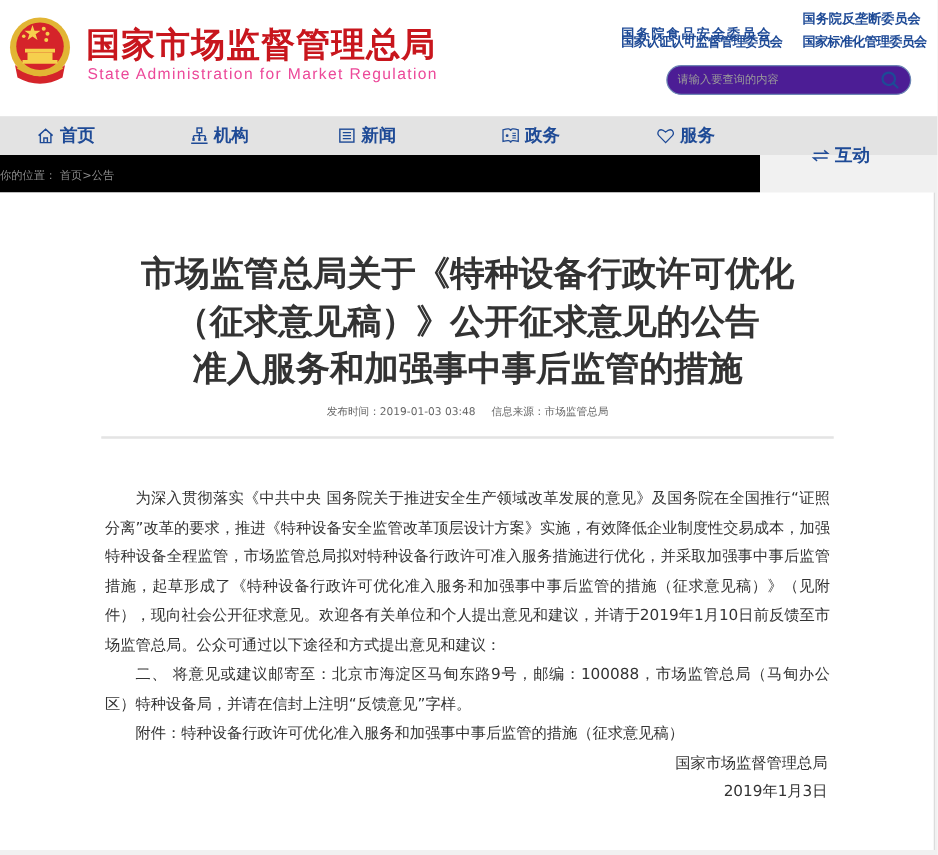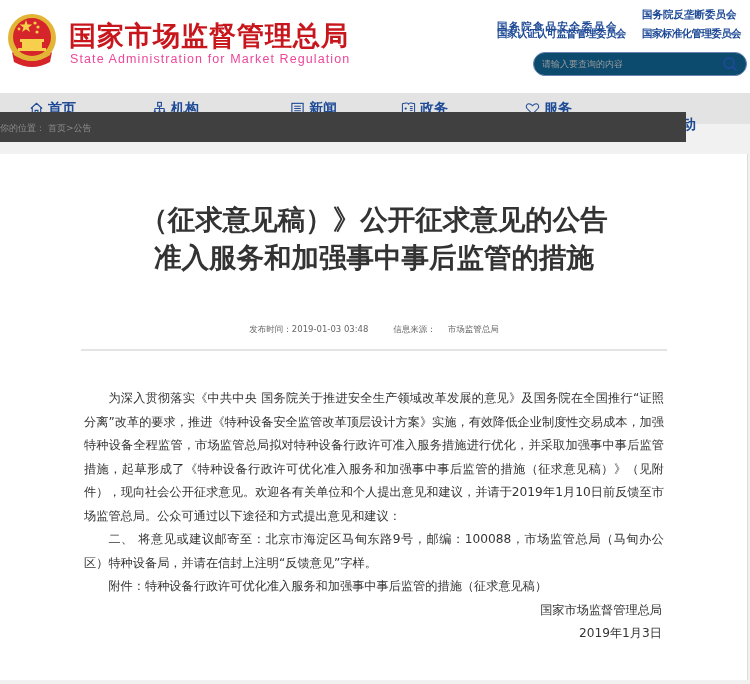--- a/index.html
+++ b/index.html
@@ -6,32 +6,32 @@
   html, body { width: 750px; height: 684px; overflow: hidden; background: #f1f1f1; }
   body { font-family: "DejaVu Sans", "Liberation Sans", sans-serif; position: relative; }
 
   
   .header { position: absolute; left: 0; top: 0; width: 750px; height: 93px; background: #ffffff; }
   .emblem { position: absolute; left: 6px; top: 12px; width: 52px; height: 56px; }
   .site-title { position: absolute; left: 69px; top: 18px; font-size: 27px; font-weight: bold; color: #c8161d; letter-spacing: 1px; white-space: nowrap; font-family: "DejaVu Sans", sans-serif; }
   .site-subtitle { position: absolute; left: 70px; top: 52px; font-size: 12.5px; color: #ec4899; letter-spacing: 1.1px; white-space: nowrap; font-family: "Liberation Sans", sans-serif; }
   .toplink { position: absolute; font-size: 10.5px; font-weight: bold; color: #1e4a96; white-space: nowrap; text-decoration: none; }
 
-  .search { position: absolute; left: 533px; top: 52px; width: 214px; height: 24px; border: 1.5px solid #6c86b4; border-radius: 12px; background: #0c4a6e; }
+  .search { position: absolute; left: 533px; top: 52px; width: 196px; height: 24px; border: 1.5px solid #6c86b4; border-radius: 12px; background: #4c1d95; }
   .search input { position: absolute; left: 8px; top: 3px; width: 175px; height: 16px; border: none; outline: none; font-size: 9px; color: #999; background: transparent; font-family: "DejaVu Sans", sans-serif; }
   .search input::placeholder { color: #9a9a9a; }
   .search-btn { position: absolute; right: 8px; top: 3px; width: 16px; height: 16px; cursor: pointer; }
 
   
   .nav { position: absolute; left: 0; top: 93px; width: 750px; height: 31px; background: #e3e3e3; }
   .nav-item { position: absolute; top: 0; height: 31px; display: flex; align-items: center; gap: 4px; color: #1e4a96; font-weight: bold; font-size: 14px; cursor: pointer; white-space: nowrap; }
   .nav-item svg { width: 15px; height: 15px; }
 
   
-  .crumb-bar { position: absolute; left: 0; top: 112px; width: 686px; height: 30px; background: #404040; }
+  .crumb-bar { position: absolute; left: 0; top: 124px; width: 608px; height: 30px; background: #000000; }
   .crumb { position: absolute; left: 0; top: 10px; font-size: 9px; color: #8a8a8a; white-space: nowrap; }
   .crumb a { color: #8a8a8a; text-decoration: none; }
 
   
   .card { position: absolute; left: 0; top: 154px; width: 748px; height: 526px; background: #ffffff; border-right: 1px solid #dcdcdc; }
   .title { position: absolute; left: 0; top: 46px; width: 748px; text-align: center; font-size: 27.5px; line-height: 38px; color: #333333; font-family: "DejaVu Sans", sans-serif; }
   .meta { position: absolute; left: 0; top: 170px; width: 748px; text-align: center; font-size: 8.5px; color: #666; white-space: nowrap; }
   .meta span { margin: 0 5px; }
   .divider { position: absolute; left: 81px; top: 195px; width: 586px; height: 2px; background: #e4e4e4; }
 
@@ -84,21 +84,21 @@
   <div class="nav-item" style="left:152px;">
     <svg viewBox="0 0 16 16">
         <rect x="6" y="1.5" width="4" height="4" stroke="#1e4a96" stroke-width="1.2" fill="none"></rect>
         <path d="M8 5.5 V8 M3 8 H13 M3 8 V10 M8 8 V10 M13 8 V10 M1 14.5 H15" stroke="#1e4a96" stroke-width="1.2" fill="none"></path>
         <rect x="2" y="10" width="2" height="2.5" fill="#1e4a96"></rect>
         <rect x="7" y="10" width="2" height="2.5" fill="#1e4a96"></rect>
         <rect x="12" y="10" width="2" height="2.5" fill="#1e4a96"></rect>
       </svg>
     <span>机构</span>
   </div>
-  <div class="nav-item" style="left:290px;text-align:center;">
+  <div class="nav-item" style="left:270px;text-align:center;">
     <svg viewBox="0 0 16 16">
         <rect x="2" y="2.5" width="12" height="11" stroke="#1e4a96" stroke-width="1.2" fill="none"></rect>
         <path d="M4.5 5.5 H11.5 M4.5 8 H11.5 M4.5 10.5 H11.5" stroke="#1e4a96" stroke-width="1.1"></path>
       </svg>
     <span>新闻</span>
   </div>
   <div class="nav-item" style="left:401px;">
     <svg viewBox="0 0 16 16">
         <path d="M1.5 3 Q8 1 8 4 Q8 1 14.5 3 V13 Q8 11 8 14 Q8 11 1.5 13 Z" stroke="#1e4a96" stroke-width="1.1" fill="none"></path>
         <circle cx="5" cy="8" r="1.2" fill="#1e4a96"></circle>
@@ -122,26 +122,27 @@
 
 <div class="crumb-bar">
   <div class="crumb">
     <span>你的位置：</span>
     <a>首页</a><span>&gt;</span><a>公告</a>
   </div>
 </div>
 
 <div class="card">
   <h1 class="title">
+    <div>市场监管总局关于《特种设备行政许可优化</div>
     <div>（征求意见稿）》公开征求意见的公告</div>
     <div>准入服务和加强事中事后监管的措施</div>
   </h1>
   <div class="meta">
     <span><span style="margin:0">发布时间：</span><span style="margin:0">2019-01-03 03:48</span></span>
-    <span><span style="margin:12px">信息来源：</span><span style="margin:0">市场监管总局</span></span>
+    <span><span style="margin:0">信息来源：</span><span style="margin:0">市场监管总局</span></span>
   </div>
   <div class="divider"></div>
 
   <div class="body">
     <p>为深入贯彻落实《中共中央 国务院关于推进安全生产领域改革发展的意见》及国务院在全国推行“证照分离”改革的要求，推进《特种设备安全监管改革顶层设计方案》实施，有效降低企业制度性交易成本，加强特种设备全程监管，市场监管总局拟对特种设备行政许可准入服务措施进行优化，并采取加强事中事后监管措施，起草形成了《特种设备行政许可优化准入服务和加强事中事后监管的措施（征求意见稿）》（见附件），现向社会公开征求意见。欢迎各有关单位和个人提出意见和建议，并请于2019年1月10日前反馈至市场监管总局。公众可通过以下途径和方式提出意见和建议：</p>
     <p>二、 将意见或建议邮寄至：北京市海淀区马甸东路9号，邮编：100088，市场监管总局（马甸办公区）特种设备局，并请在信封上注明“反馈意见”字样。</p>
     <p><span>附件：</span><a style="color:#333;text-decoration:none;cursor:pointer;">特种设备行政许可优化准入服务和加强事中事后监管的措施（征求意见稿）</a></p>
     <p class="right">国家市场监督管理总局</p>
     <p class="right">2019年1月3日</p>
   </div>

